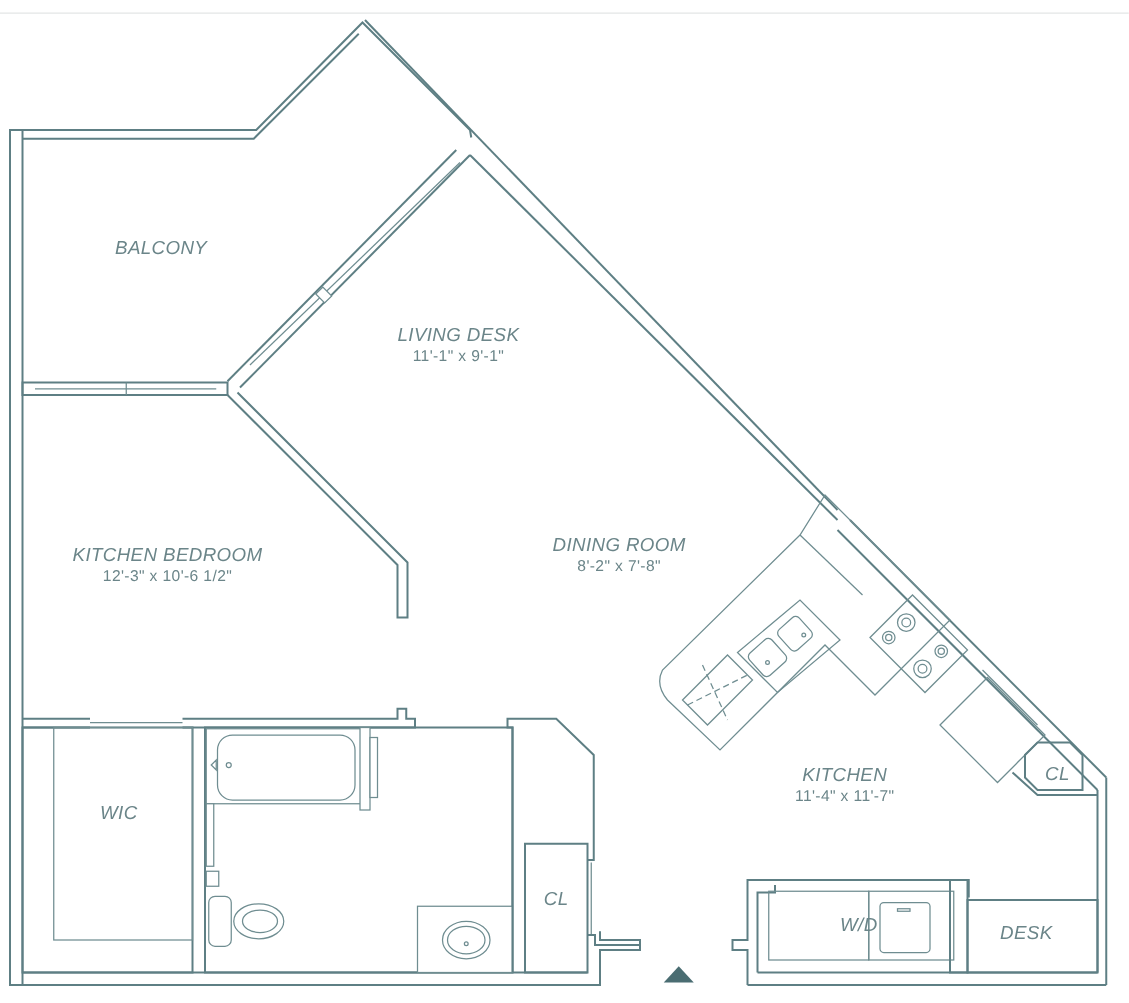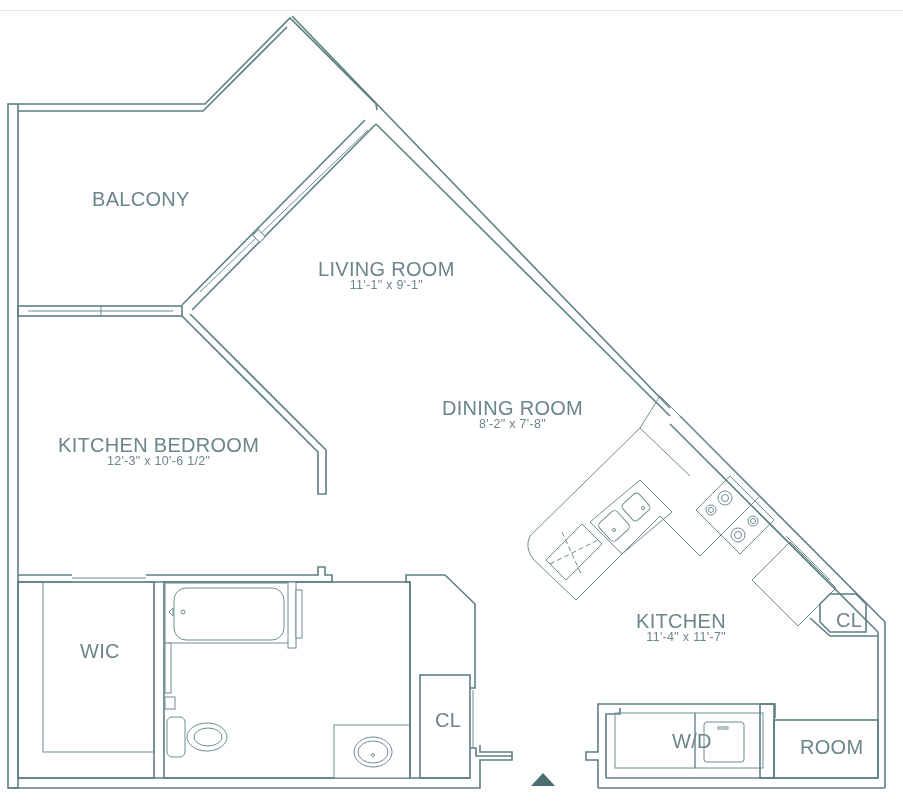--- a/index.html
+++ b/index.html
@@ -4,21 +4,21 @@
   <style>
     html, body { margin: 0; padding: 0; background: #ffffff; }
     body { width: 903px; height: 802px; position: relative; overflow: hidden; font-family: "Liberation Sans", "DejaVu Sans", sans-serif; }
     .topline { position: absolute; left: 0; top: 10px; width: 903px; height: 1px; background: #e3e6e6; }
     svg.plan { position: absolute; left: 0; top: 0; }
     .wall { fill: none; stroke: #5e7f84; stroke-width: 1.6; }
     .thin { fill: none; stroke: #6f8d91; stroke-width: 1; }
     .fix { fill: #ffffff; stroke: #6f8d91; stroke-width: 1; }
     .dash { fill: none; stroke: #6f8d91; stroke-width: 1; stroke-dasharray: 5 3; }
     .label { position: absolute; color: #6b8589; text-align: center; white-space: nowrap; letter-spacing: 0.3px; }
-    .label .name { font-size: 20px; display: block; line-height: 18px; }
+    .label .name { font-size: 15px; display: block; line-height: 18px; font-style: italic; }
     .label .dim { font-size: 12.5px; display: block; line-height: 14px; }
     .north { position: absolute; left: 531px; top: 773px; width: 0; height: 0; border-left: 12px solid transparent; border-right: 12px solid transparent; border-bottom: 13px solid #4a6d72; }
   </style>
 </head>
 <body>
 
 <div class="topline"></div>
 
 <svg class="plan" width="903" height="802" viewBox="0 0 903 802">
 
@@ -138,44 +138,44 @@
     <rect class="thin" x="718" y="727" width="10" height="2"></rect>
     <rect class="wall" x="760" y="704" width="14" height="74"></rect>
     <rect class="wall" x="774" y="720" width="104" height="58"></rect>
   </g>
 </svg>
 
 <div class="label" style="left:92px; top:190px;">
   <span class="name">BALCONY</span>
 </div>
 <div class="label" style="left:318px; top:260px;">
-  <span class="name">LIVING ROOM</span>
+  <span class="name">LIVING DESK</span>
   <span class="dim">11'-1" x 9'-1"</span>
 </div>
-<div class="label" style="left:442px; top:399px;">
+<div class="label" style="left:442px; top:428px;">
   <span class="name">DINING ROOM</span>
   <span class="dim">8'-2" x 7'-8"</span>
 </div>
 <div class="label" style="left:58px; top:436px;">
   <span class="name">KITCHEN BEDROOM</span>
   <span class="dim">12'-3" x 10'-6 1/2"</span>
 </div>
-<div class="label" style="left:636px; top:612px;text-align:right;">
+<div class="label" style="left:636px; top:612px;">
   <span class="name">KITCHEN</span>
   <span class="dim">11'-4" x 11'-7"</span>
 </div>
 <div class="label" style="left:80px; top:642px;">
   <span class="name">WIC</span>
 </div>
 <div class="label" style="left:435px; top:711px;">
   <span class="name">CL</span>
 </div>
 <div class="label" style="left:836px; top:611px;">
   <span class="name">CL</span>
 </div>
 <div class="label" style="left:672px; top:732px;">
   <span class="name">W/D</span>
 </div>
 <div class="label" style="left:800px; top:738px;">
-  <span class="name">ROOM</span>
+  <span class="name">DESK</span>
 </div>
 
 <div class="north"></div>
 
 </body></html>

